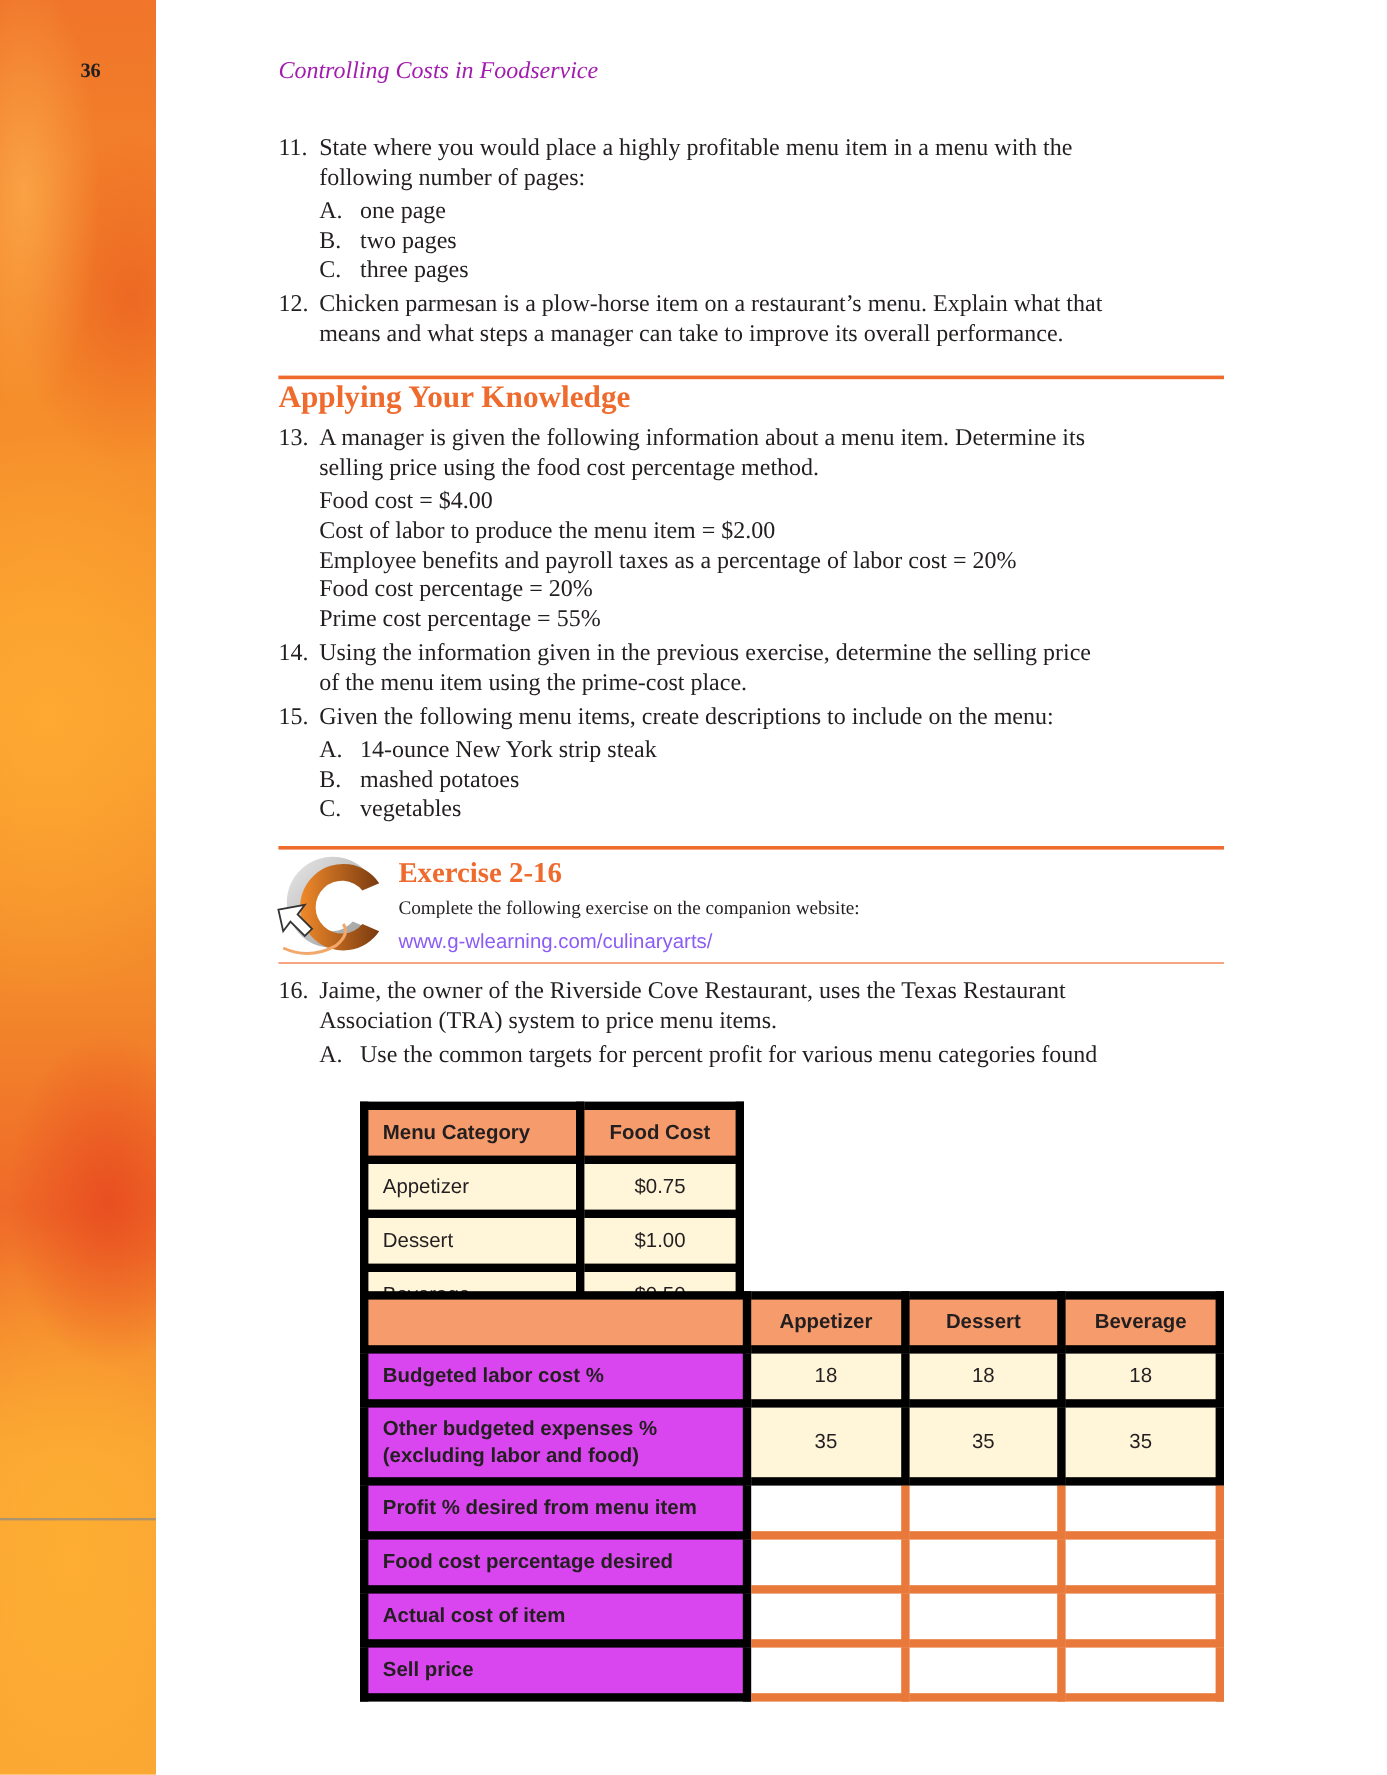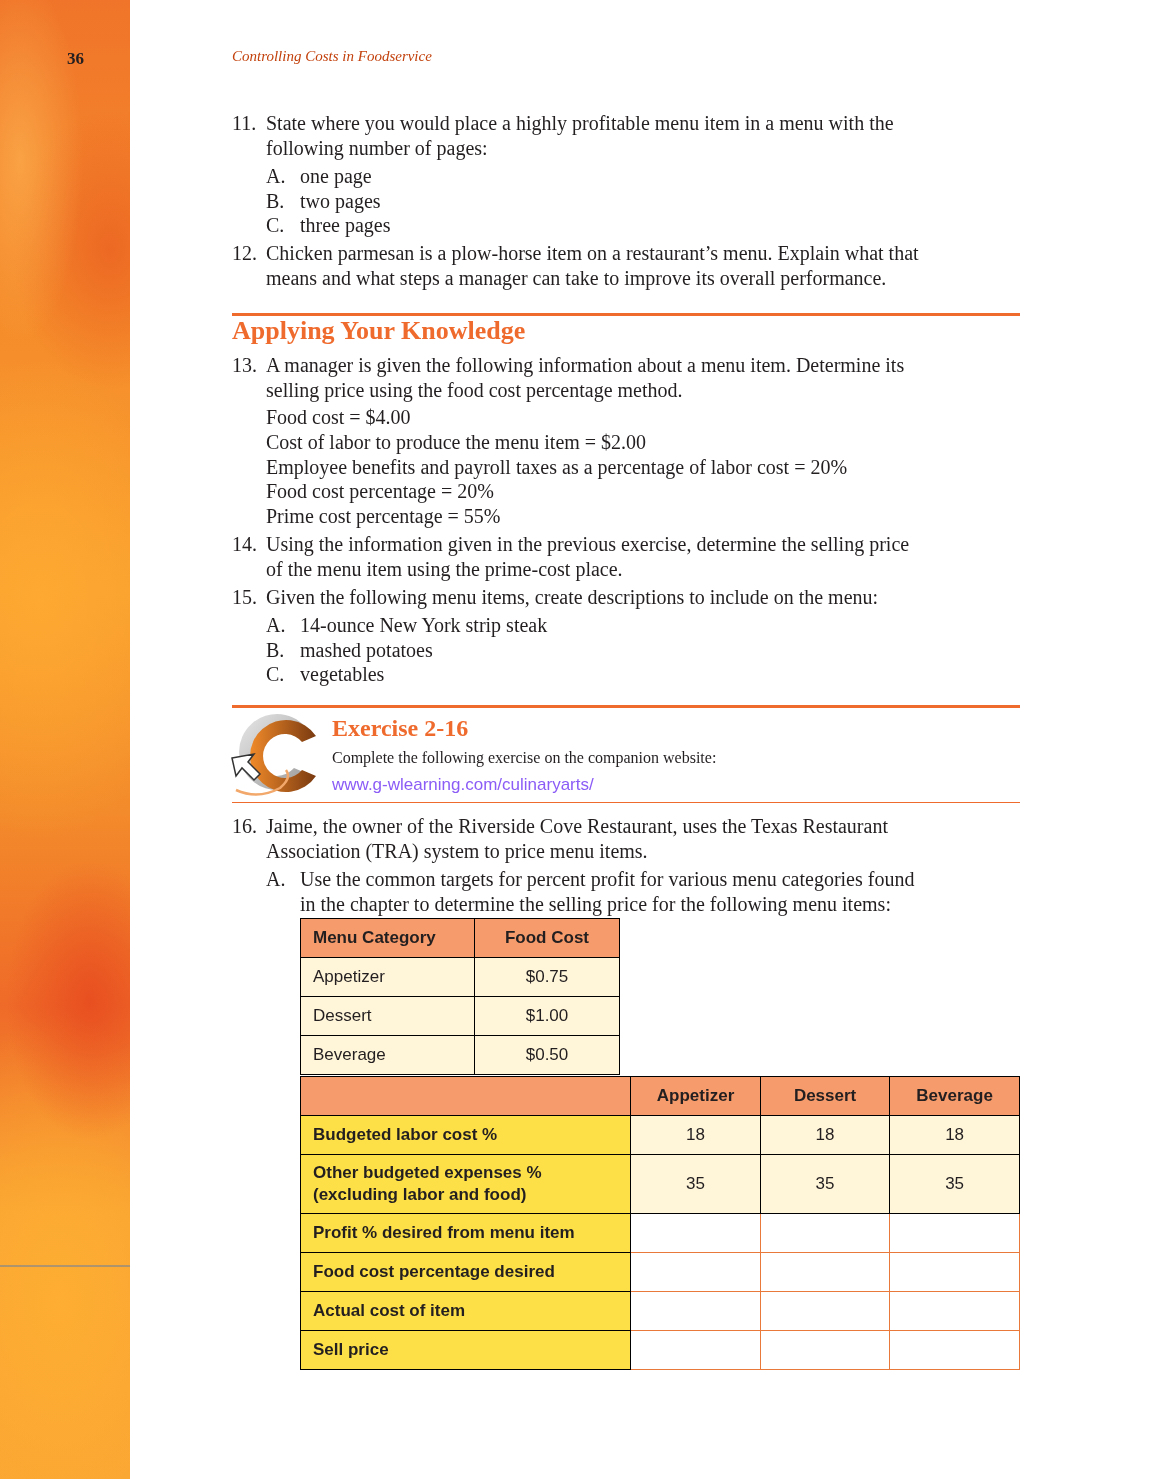--- a/index.html
+++ b/index.html
@@ -18,50 +18,50 @@
       linear-gradient(180deg, #f0752a 0%, #f58a2a 20%, #f9a12f 40%, #f38a2b 55%, #ef6a28 68%, #f7a233 82%, #f9a534 100%);
   }
   .strip .band {
     position:absolute; left:0; width:130px; height:2px; background:#8d8a86; opacity:0.7;
   }
   .pagenum {
     position:absolute; left:67px; top:49px; font-weight:bold; font-size:17px; color:#231f20;
     font-family:"Liberation Serif", serif;
   }
   .runhead {
-    position:absolute; left:232px; top:48px; font-style:italic; font-size:15px; color:#c2410c;
+    position:absolute; left:232px; top:48px; font-style:italic; font-size:20px; color:#a21caf;
     font-family:"Liberation Serif", serif;
   }
   .content { position:absolute; left:232px; top:0; width:790px; font-family:"Liberation Serif", serif; font-size:20px; line-height:24.5px; }
   .q { position:absolute; left:0; width:788px; }
   .q .num { position:absolute; left:0; top:0; }
   .q .txt { margin-left:34px; }
   .sub { position:absolute; left:34px; }
   .sub .lt { display:inline-block; width:34px; }
   .rule { position:absolute; left:232px; width:788px; height:3px; background:#ef6a2d; }
   .thinrule { position:absolute; left:232px; width:788px; height:1px; background:#ef6a2d; }
   .h2 {
     position:absolute; left:232px; top:316px; font-family:"Liberation Serif", serif;
     font-size:26px; font-weight:bold; color:#ef6a2d;
   }
   .ex-title { position:absolute; left:332px; top:715px; font-family:"Liberation Serif", serif; font-weight:bold; font-size:24px; color:#ef6a2d; }
   .ex-text { position:absolute; left:332px; top:749px; font-family:"Liberation Serif", serif; font-size:16px; }
   .ex-link { position:absolute; left:332px; top:775px; font-family:"Liberation Sans", sans-serif; font-size:17px; color:#8b5cf6; text-decoration:none; }
   .ex-icon { position:absolute; left:228px; top:712px; width:96px; height:88px; }
   table { border-collapse:collapse; font-family:"Liberation Sans", sans-serif; font-size:17px; color:#231f20; position:absolute; }
-  th, td { border:1px solid #000000; }
+  th, td { border:7px solid #000000; }
   th { background:#f69b6b; font-weight:bold; height:36px; }
   td { height:36px; }
   .t1 { left:300px; top:918px; width:320px; }
   .t1 th:first-child, .t1 td:first-child { width:160px; text-align:left; padding-left:12px; }
   .t1 th:last-child, .t1 td:last-child { text-align:center; }
   .t1 td { background:#fff5d9; }
   .t2 { left:300px; top:1076px; width:720px; }
   .t2 th { text-align:center; }
-  .t2 td.lbl { background:#fde047; font-weight:bold; text-align:left; padding-left:12px; width:322px; line-height:22px; }
+  .t2 td.lbl { background:#d946ef; font-weight:bold; text-align:left; padding-left:12px; width:322px; line-height:22px; }
   .t2 td.val { text-align:center; width:128px; }
   .t2 td.val.cream { background:#fff5d9; }
   .t2 td.val.blank { background:#ffffff; border-color:#e8793a; }
 </style>
 </head>
 <body>
 
 <div class="strip">
   <div class="band" style="top:1265px;"></div>
 </div>
@@ -125,21 +125,20 @@
     <span class="num">16.</span>
     <div class="txt">
       <div>Jaime, the owner of the Riverside Cove Restaurant, uses the Texas Restaurant</div>
       <div>Association (TRA) system to price menu items.</div>
     </div>
   </div>
   <div class="sub" style="top:867px; width:754px;">
     <span class="lt" style="position:absolute; left:0; top:0;">A.</span>
     <div style="margin-left:34px;">
       <div>Use the common targets for percent profit for various menu categories found</div>
-      <div>in the chapter to determine the selling price for the following menu items:</div>
     </div>
   </div>
 </div>
 
 <div class="rule" style="top:313px;"></div>
 <div class="h2">Applying Your Knowledge</div>
 
 <div class="rule" style="top:705px;"></div>
 <svg class="ex-icon" viewBox="0 0 96 88">
   <defs>

